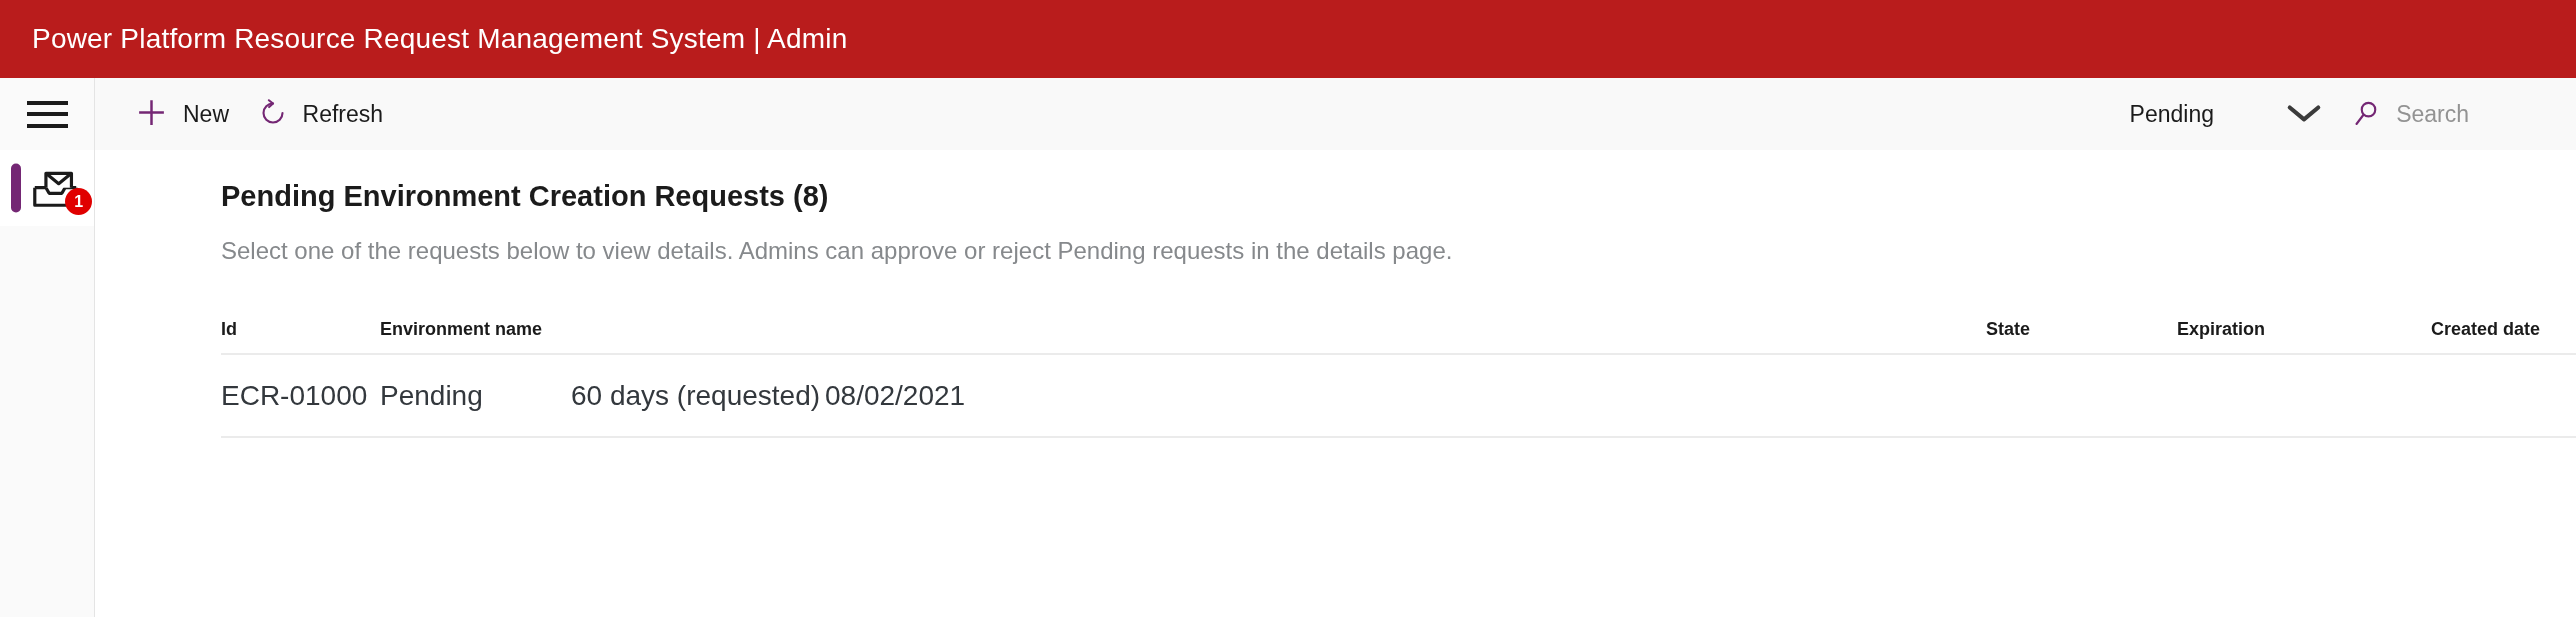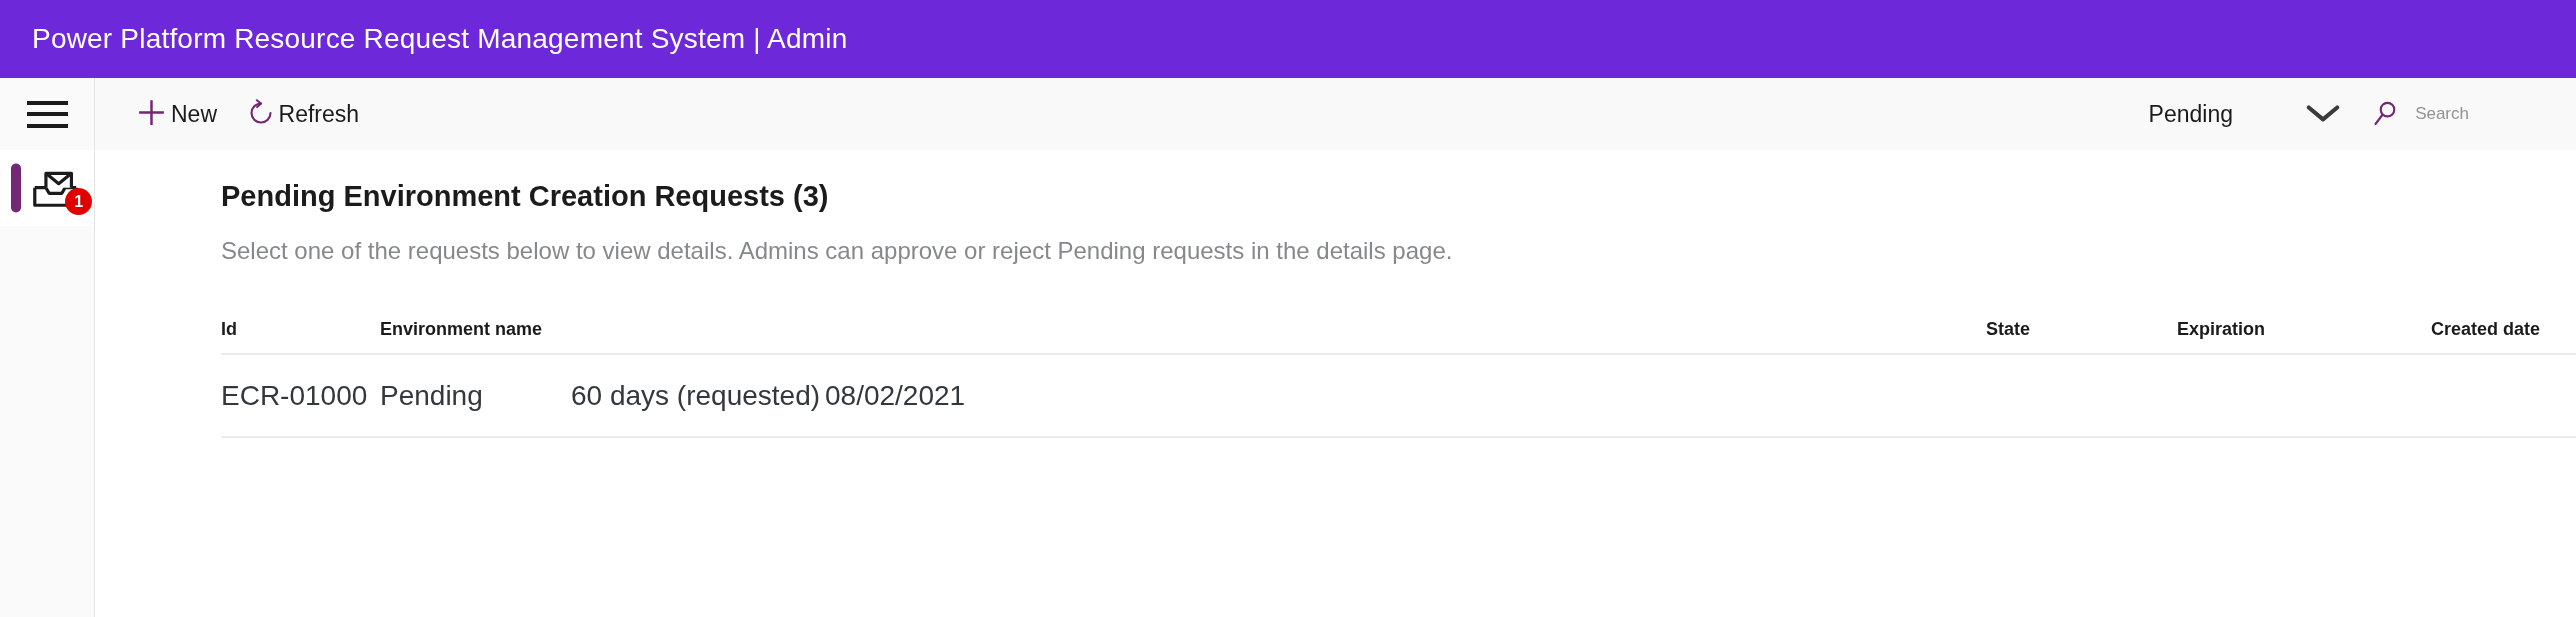--- a/index.html
+++ b/index.html
@@ -18,21 +18,21 @@
     height: 618px;
     display: flex;
     flex-direction: column;
     background: #ffffff;
   }
 
   
   .titlebar {
     height: 78px;
     min-height: 78px;
-    background: #6d28d9;
+    background: #b91c1c;
     display: flex;
     align-items: center;
     padding-left: 32px;
   }
   .titlebar-title {
     color: #ffffff;
     font-size: 28px;
     font-weight: 400;
     letter-spacing: 0.2px;
     white-space: nowrap;
@@ -133,21 +133,21 @@
     height: 72px;
     min-height: 72px;
     background: #f9f9f9;
     display: flex;
     align-items: center;
     padding: 0 27px 0 29px;
   }
   .cmd-btn {
     display: flex;
     align-items: center;
-    gap: 3px;
+    gap: 15px;
     padding: 8px 17.5px 8px 11px;
     cursor: pointer;
     background: transparent;
     border: none;
     font-family: inherit;
   }
   .cmd-btn .label {
     font-size: 23px;
     color: #1b1b1b;
     white-space: nowrap;
@@ -174,21 +174,21 @@
   }
   .search-group {
     display: flex;
     align-items: center;
     gap: 14.3px;
     margin-left: 4.8px;
     cursor: text;
     padding-right: 80px;
   }
   .search-placeholder {
-    font-size: 17px;
+    font-size: 23px;
     color: #939393;
     white-space: nowrap;
     text-align: center;
   }
 
   
   .content {
     flex: 1;
     padding: 0 38px 0 126px;
     background: #ffffff;
@@ -322,21 +322,21 @@
               <circle cx="13.2" cy="9.3" r="5.4" stroke="#742774" stroke-width="1.7"></circle>
               <path d="M9.2 13.4 L3.6 20.8" stroke="#742774" stroke-width="1.7" stroke-linecap="round"></path>
             </svg>
           </span>
           <span class="search-placeholder">Search</span>
         </div>
       </div>
 
       <div class="content">
 
-        <div class="page-title">Pending Environment Creation Requests (3)</div>
+        <div class="page-title">Pending Environment Creation Requests (8)</div>
 
         <div class="page-desc">Select one of the requests below to view details. Admins can approve or reject Pending requests in the details page.</div>
 
         <div class="grid">
 
           <div class="grid-row grid-head">
             <div class="cell col-id">Id</div>
             <div class="cell col-name">Environment name</div>
             <div class="cell col-state">State</div>
             <div class="cell col-exp">Expiration</div>

